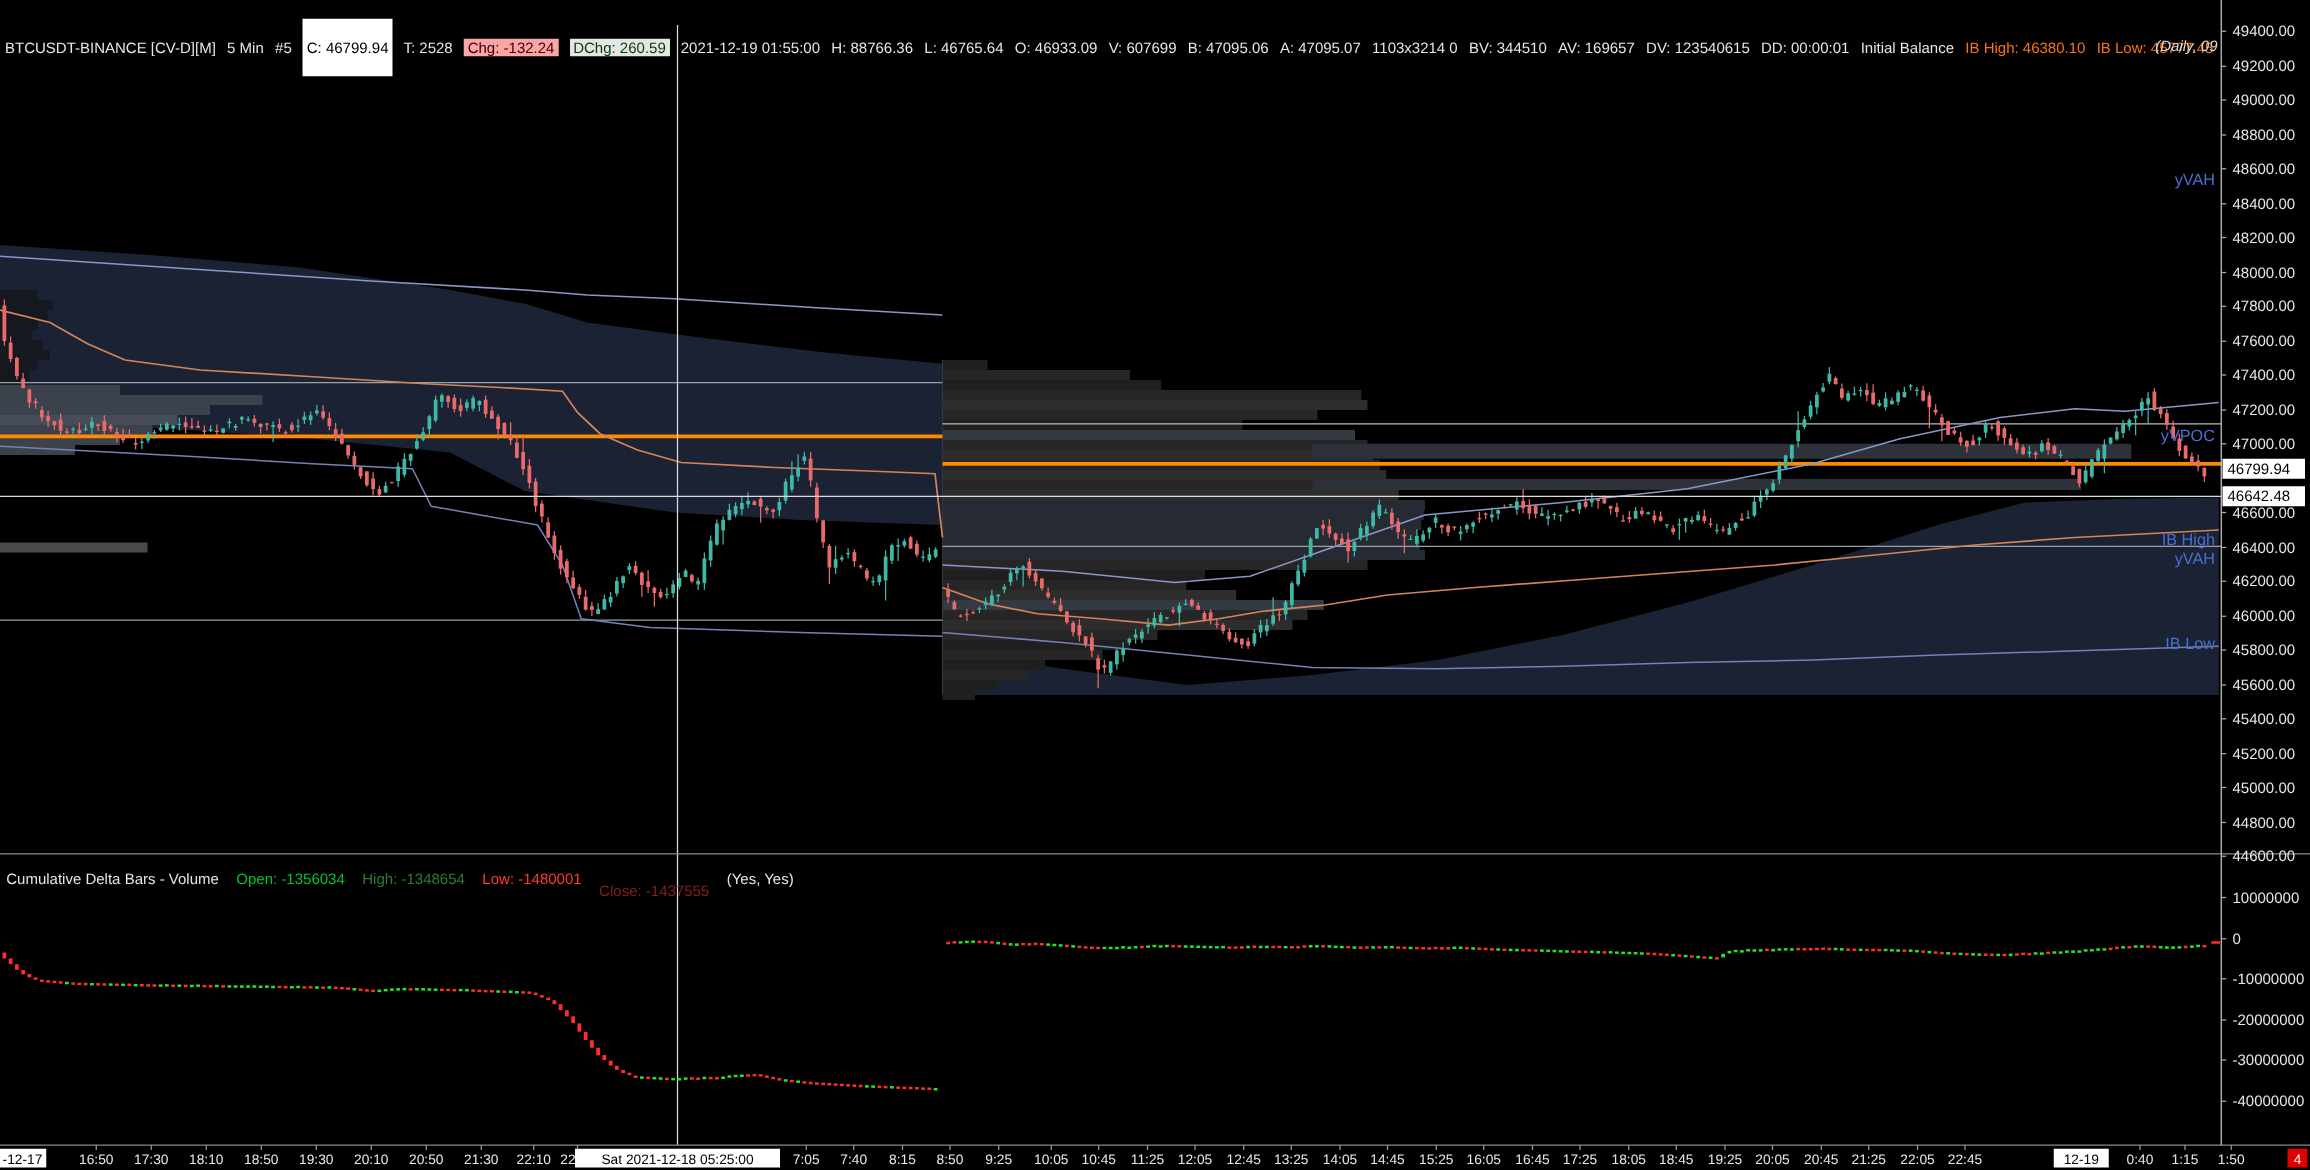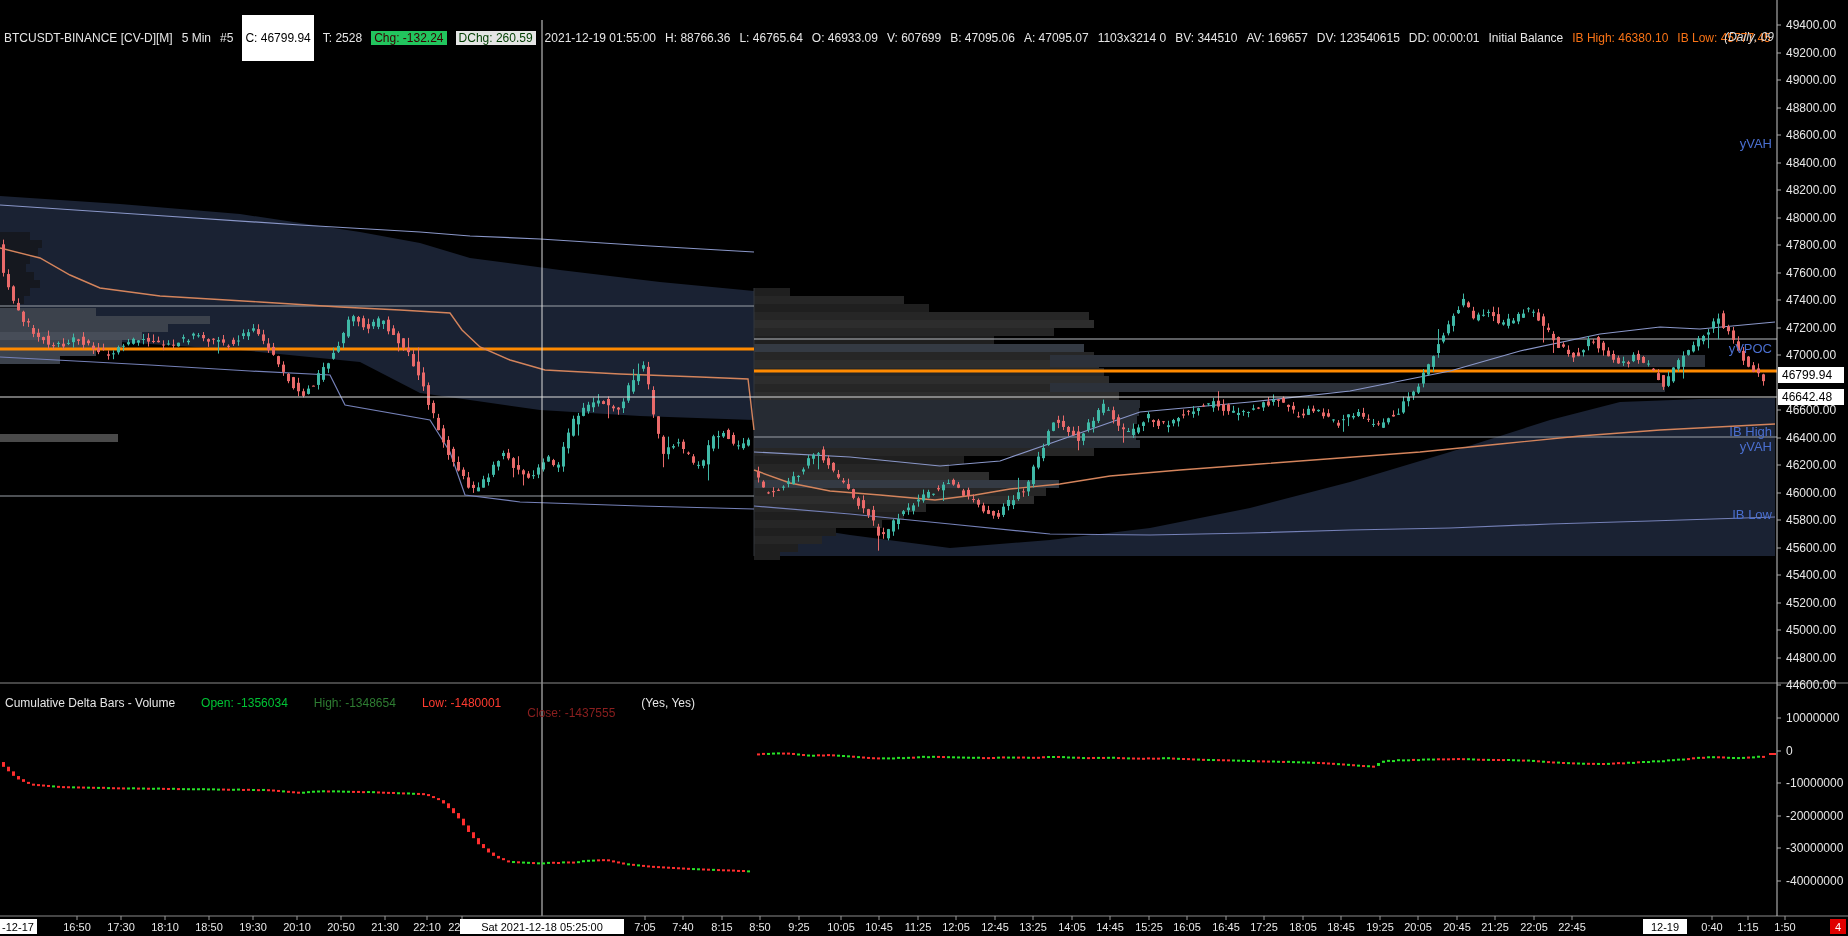--- a/index.html
+++ b/index.html
@@ -2,25 +2,25 @@
 <html><head>
 <meta charset="utf-8">
 <style>
   html,body{margin:0;padding:0;background:#000;width:1848px;height:936px;overflow:hidden;
     font-family:"Liberation Sans",sans-serif;}
   #app{position:relative;width:1848px;height:936px;background:#000;}
   #cv{position:absolute;left:0;top:0;}
   #header{position:absolute;left:0;top:0;width:1848px;height:20px;display:flex;align-items:center;
     gap:9px;padding-left:4px;box-sizing:border-box;font-size:12px;color:#e6e6e6;white-space:nowrap;margin-top:28px;}
   #header .box-white{background:#ffffff;color:#000;padding:16px 3px;}
-  #header .box-red{background:#22c55e;color:#3a0000;padding:0 3px;}
+  #header .box-red{background:#fca5a5;color:#3a0000;padding:0 3px;}
   #header .box-green{background:#e5e5e5;color:#003d00;padding:0 3px;}
   #header .blue{color:#f97316;}
   #header .study{position:absolute;right:74px;top:2px;color:#dcdcdc;font-style:italic;}
-  #delta-title{position:absolute;left:5px;top:686px;display:flex;gap:26px;font-size:12px;
+  #delta-title{position:absolute;left:5px;top:686px;display:flex;gap:14px;font-size:12px;
     color:#e6e6e6;white-space:nowrap;align-items:center;}
   #delta-title .g1{color:#00c435;} #delta-title .g2{color:#2e7d32;}
   #delta-title .r1{color:#ff3b30;} #delta-title .r2{color:#8b1f1f;margin-top:20px;}
 </style>
 </head>
 <body>
 
 <div id="app">
   <svg id="cv" width="1848" height="936" viewBox="0 0 1848 936">
       <g>

